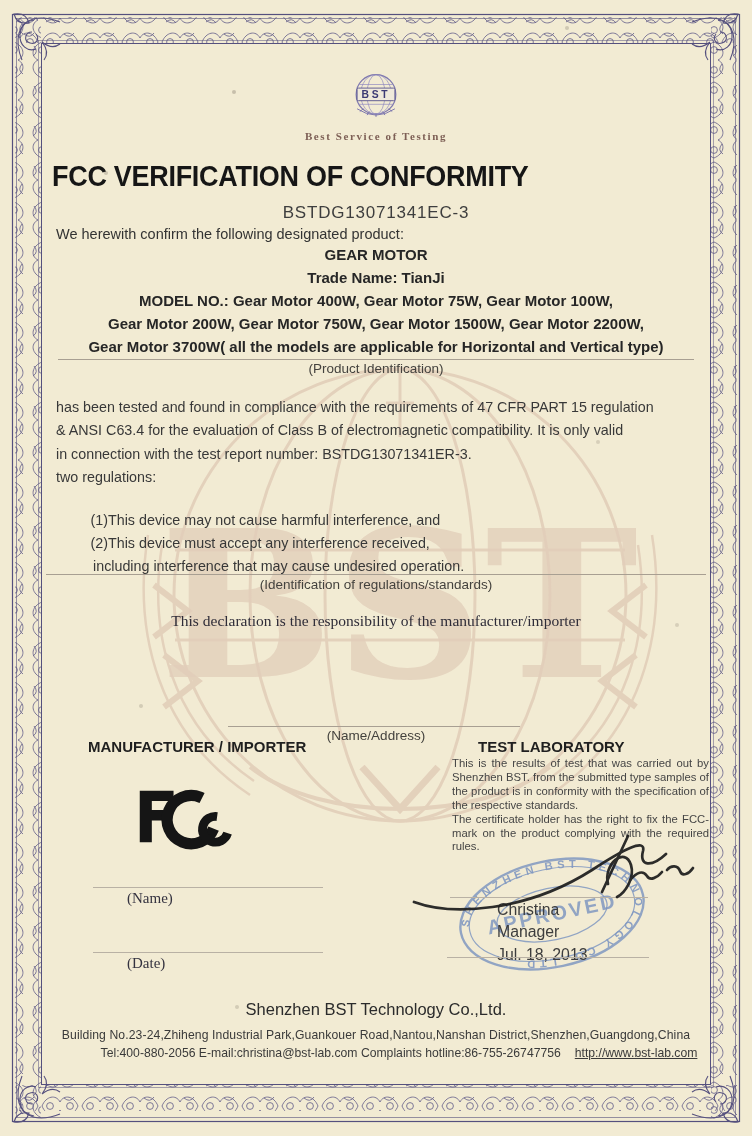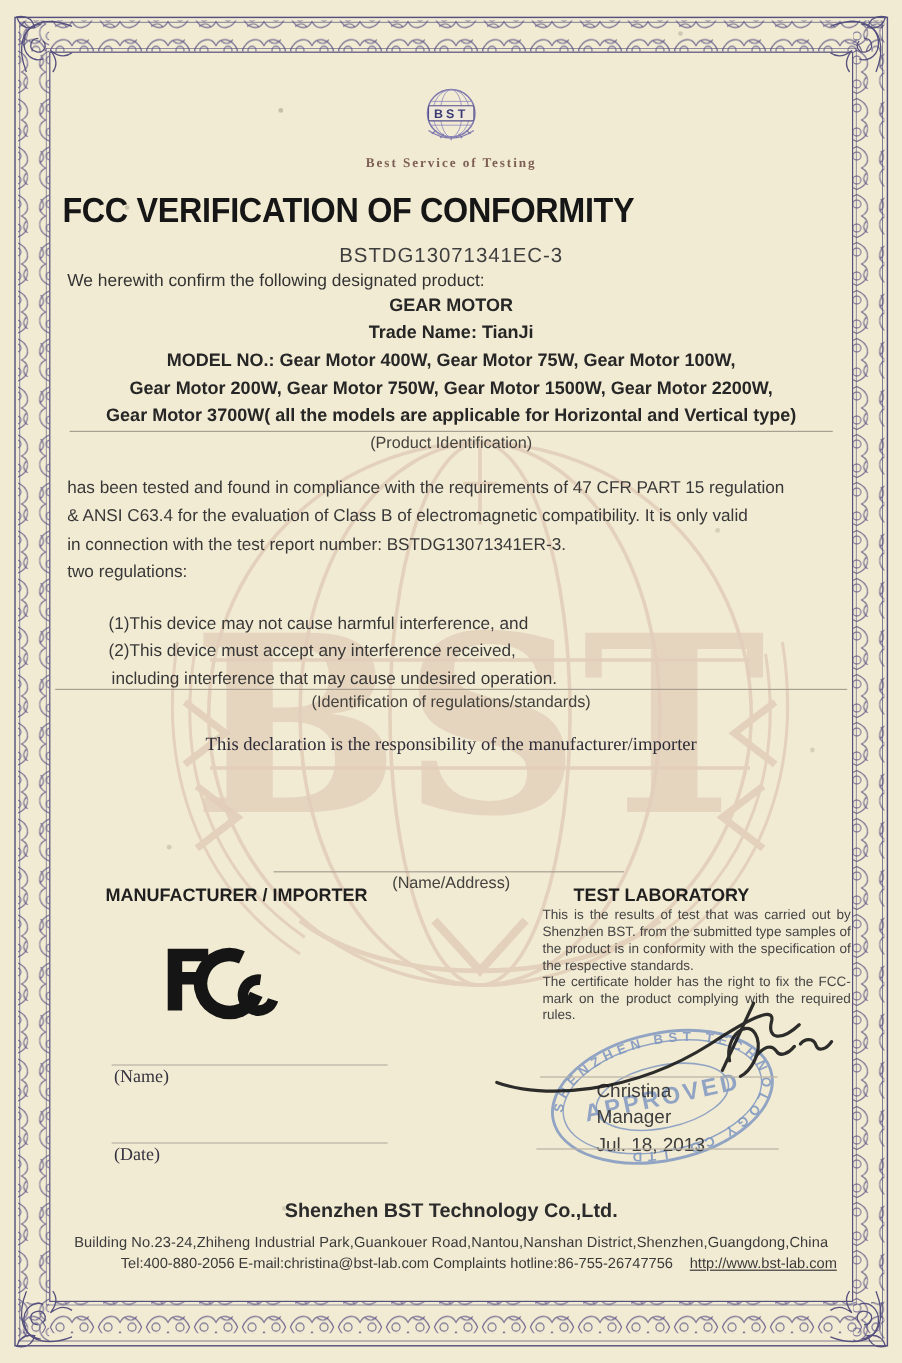--- a/index.html
+++ b/index.html
@@ -34,26 +34,26 @@
 
   .company{top:655px;font-size:15.5px;font-weight:bold;line-height:22.5px;color:#272727;}
   .mfr-heading{left:88px;top:738px;font-size:15px;font-weight:bold;color:#1f1f1f;}
   .lab-heading{left:478px;top:738px;font-size:15px;font-weight:bold;color:#1f1f1f;}
   .lab-text{left:452px;top:757px;width:257px;font-size:11.3px;line-height:13.9px;
     text-align:justify;color:#454545;}
   .lab-text p{margin:0;}
 
   .signer{left:497px;top:899px;font-size:15.8px;line-height:22.3px;color:#3d3d3d;}
   .thin-line{border-top:1px solid #b9b1a4;height:0;}
-  .serif-label{font-family:"Liberation Serif",serif;font-size:15px;color:#34323f;}
+  .serif-label{font-family:"Liberation Serif",serif;font-size:15px;color:#34323f;margin-left:32px;}
 
   .stamp-svg{left:447px;top:849px;transform:rotate(-12deg);opacity:.85;}
   .sig-svg{left:404px;top:828px;}
 
-  .footer-company{top:1000px;font-size:16.5px;font-weight:bold;color:#2b2b2b;}
+  .footer-company{top:1000px;font-size:16.5px;font-weight:normal;color:#2b2b2b;}
   .footer-address{top:1028px;font-size:12.2px;color:#3a3a3a;letter-spacing:.1px;}
   .footer-contact{top:1046px;font-size:12.2px;color:#3a3a3a;padding-left:46px;}
   .footer-contact .site{text-decoration:underline;margin-left:14px;}
 
   .speckles{left:0;top:0;width:2px;height:2px;border-radius:50%;
     background:rgba(110,100,88,.0);
     box-shadow:233px 91px 0 1px rgba(120,110,96,.35),
                566px 27px 0 1px rgba(120,110,96,.28),
                105px 172px 0 1px rgba(120,110,96,.3),
                597px 441px 0 1px rgba(120,110,96,.22),

